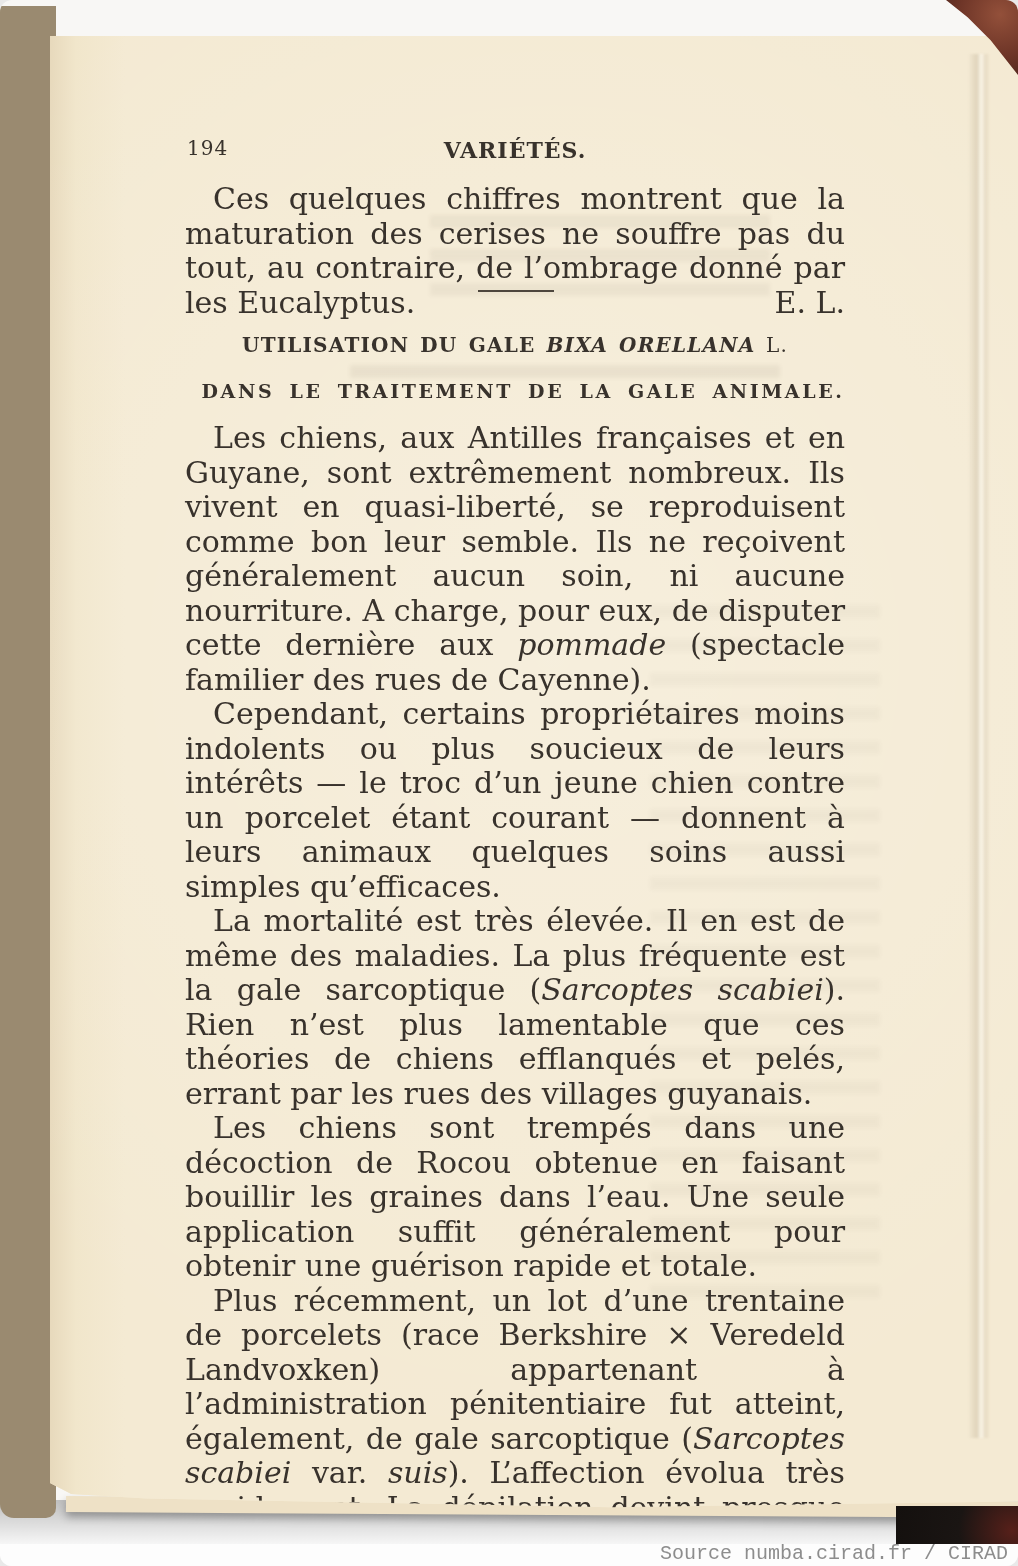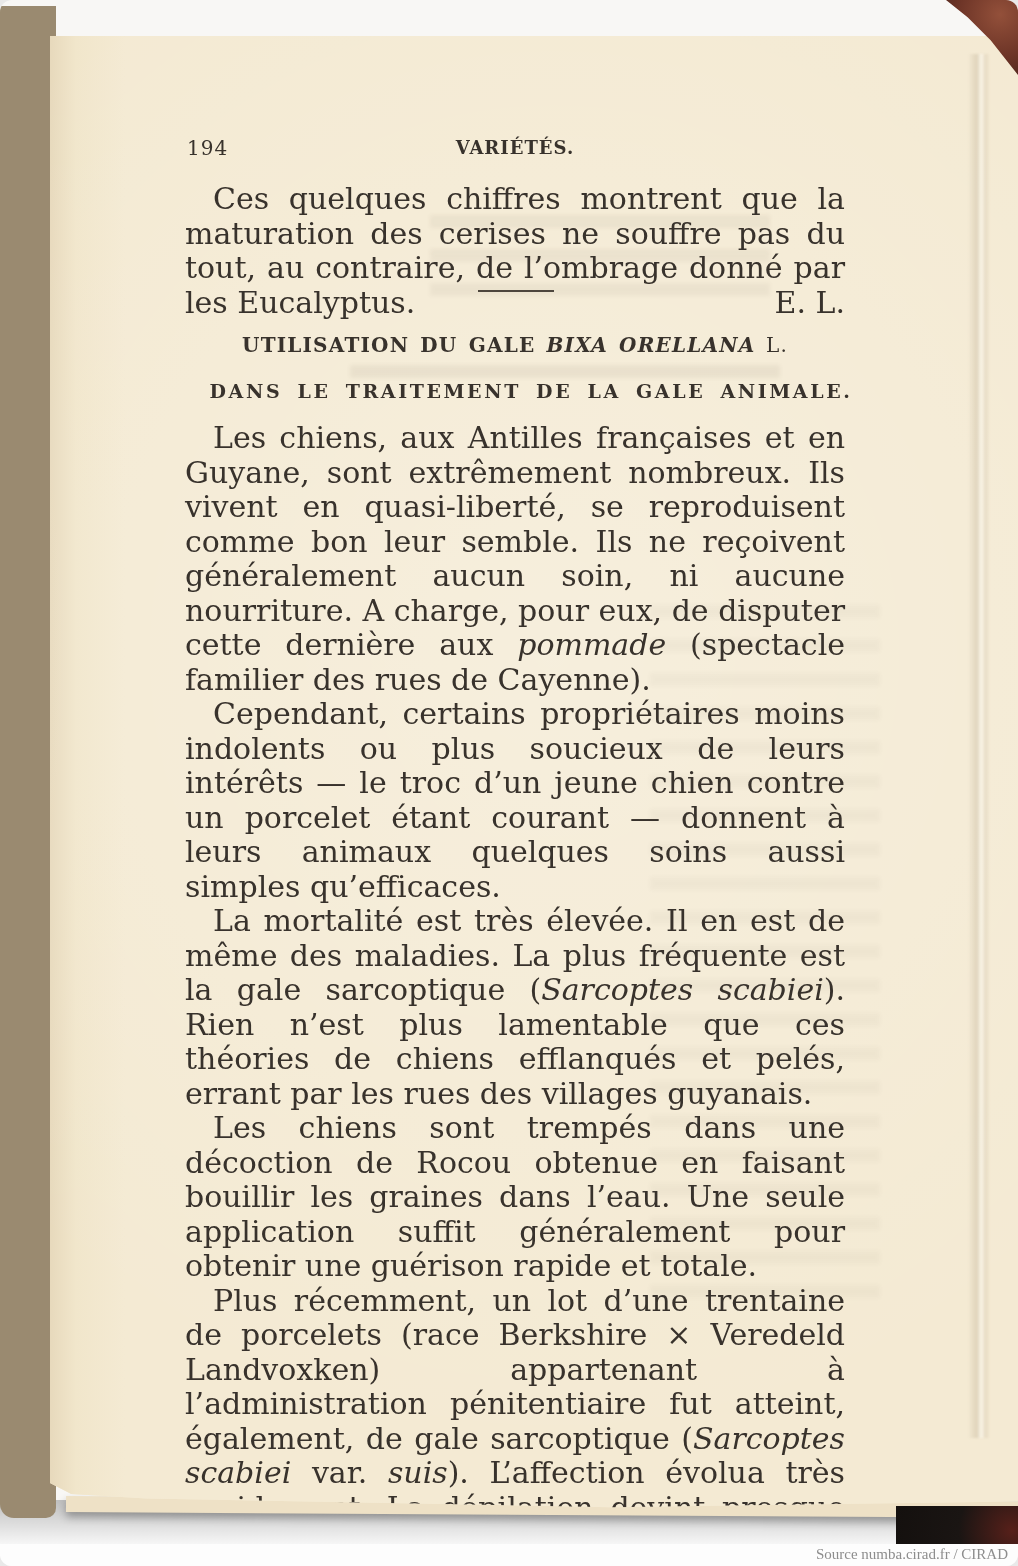--- a/index.html
+++ b/index.html
@@ -35,36 +35,36 @@
     filter:blur(1px);}
   .ghost{position:absolute;filter:blur(2px);
     background:repeating-linear-gradient(180deg,rgba(90,74,58,0) 0 9px,rgba(90,74,58,1) 9px 22px,rgba(90,74,58,0) 22px 34px);}
   .ghost-a{left:380px;top:170px;width:340px;height:110px;opacity:0.055;}
   .ghost-b{left:300px;top:320px;width:430px;height:34px;opacity:0.07;}
   .ghost-c{left:600px;top:560px;width:230px;height:720px;opacity:0.035;}
   .dark-corner{position:absolute;right:0;top:1506px;width:122px;height:41px;z-index:2;
     background:radial-gradient(circle at 95% 60%,#57201a 0%,#1a1513 45%,#14100e 100%);}
   .source-bar{position:absolute;left:0;top:1544px;width:1018px;height:22px;background:#fdfdfd;z-index:5;}
   .source-credit{position:absolute;right:10px;top:1542px;height:24px;line-height:24px;z-index:6;
-    font-family:Liberation Serif, serif;font-size:15px;color:#8d8d8d;}
+    font-family:Liberation Mono, monospace;font-size:20px;color:#8d8d8d;}
   
   .text-col{position:absolute;left:135px;top:0;width:660px;color:#38322c;}
   .pagehead{position:absolute;top:100px;left:0;width:100%;height:26px;}
   .page-number{position:absolute;left:2px;top:0;font-size:20px;letter-spacing:1px;}
   .running-head{position:absolute;left:0;right:0;top:1px;text-align:center;
-    font-size:18px;font-weight:bold;letter-spacing:1px;}
+    font-size:22px;font-weight:bold;letter-spacing:1px;}
   .intro-block{position:absolute;top:146px;left:0;width:100%;}
   .para{margin:0;font-size:30px;line-height:34.5px;text-align:justify;text-indent:28px;}
   .sig{float:right;text-indent:0;padding-left:10px;}
   .divider{position:absolute;top:254px;left:293px;width:76px;height:0;
     border-top:2px solid #4d463d;}
   .title-line1{position:absolute;top:297px;left:0;width:100%;text-align:center;
     font-size:20px;letter-spacing:1.2px;word-spacing:3px;}
   .title-line1 span,.title-line1 i{font-weight:inherit;}
-  .title-line2{position:absolute;top:344px;left:16px;width:100%;text-align:center;
+  .title-line2{position:absolute;top:344px;left:8px;width:100%;text-align:center;
     font-size:19px;font-weight:bold;letter-spacing:2.6px;word-spacing:6px;}
   .article-body{position:absolute;top:385px;left:0;width:100%;}
 </style>
 </head>
 <body>
 
 <div class="scan">
   <div class="page-shadow"></div>
   <div class="under-leaf"></div>
   <div class="left-stack"></div>

